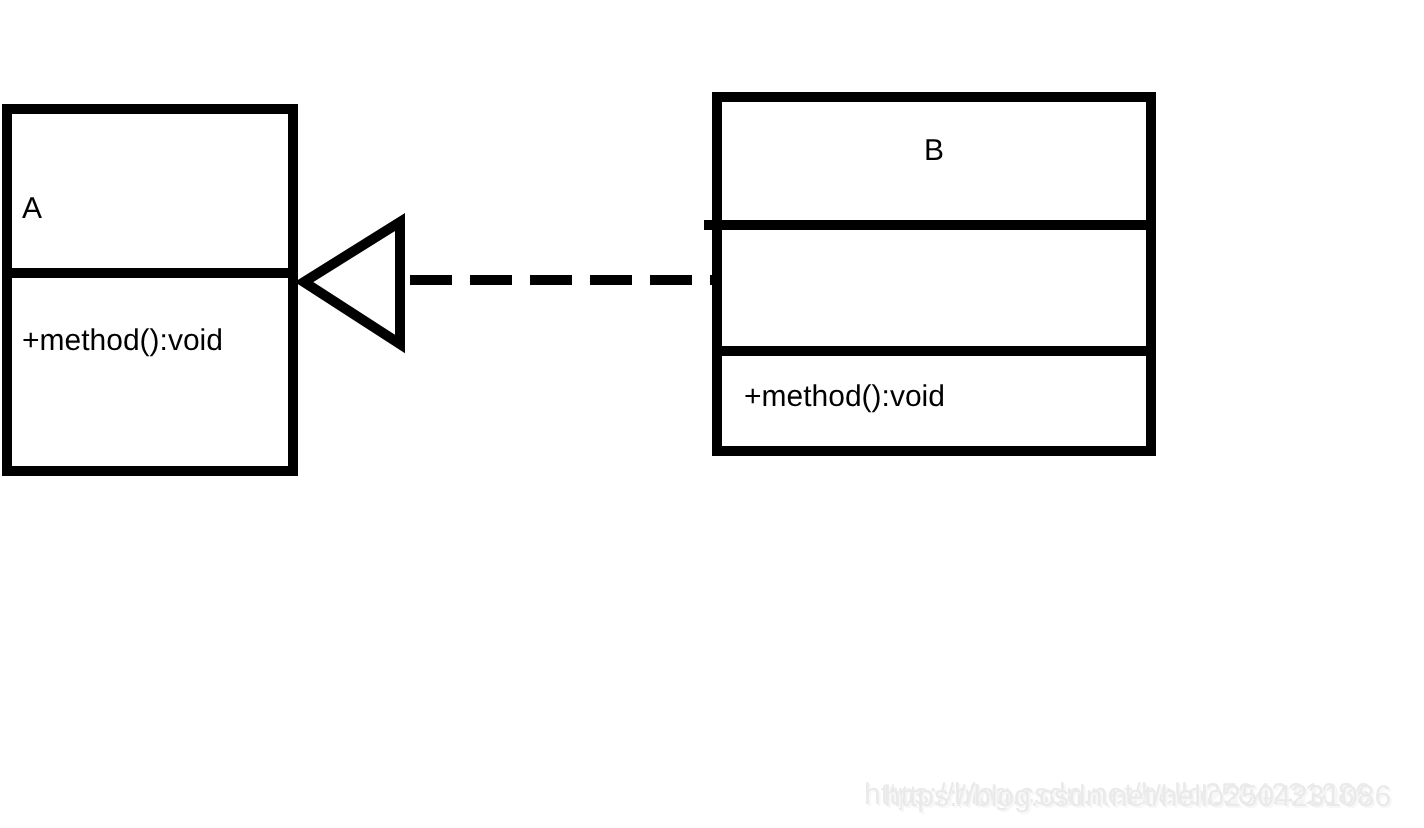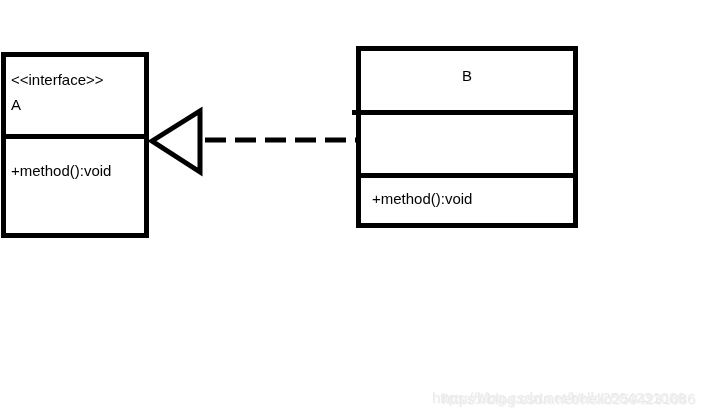--- a/index.html
+++ b/index.html
@@ -53,21 +53,20 @@
     white-space: nowrap;
   }
 </style>
 </head>
 <body>
 
 <div id="canvas">
 
   <div class="uml-box" style="left:1px; top:52px; width:148px; height:186px;"></div>
   <div class="divider" style="left:1px; top:134px; width:148px;"></div>
-  <div class="label" style="left:11px; top:71px;">&lt;&lt;interface&gt;&gt;</div>
   <div class="label" style="left:11px; top:96px;">A</div>
   <div class="label" style="left:11px; top:162px;">+method():void</div>
 
   <div class="uml-box" style="left:356px; top:46px; width:222px; height:182px;"></div>
   <div class="divider" style="left:352px; top:110px; width:226px;"></div>
   <div class="divider" style="left:356px; top:173px; width:222px;"></div>
   <div class="label centered" style="left:356px; top:67px; width:222px;">B</div>
   <div class="label" style="left:372px; top:190px;">+method():void</div>
 
   <svg id="connector-svg" viewBox="0 0 712 414" xmlns="http://www.w3.org/2000/svg">

